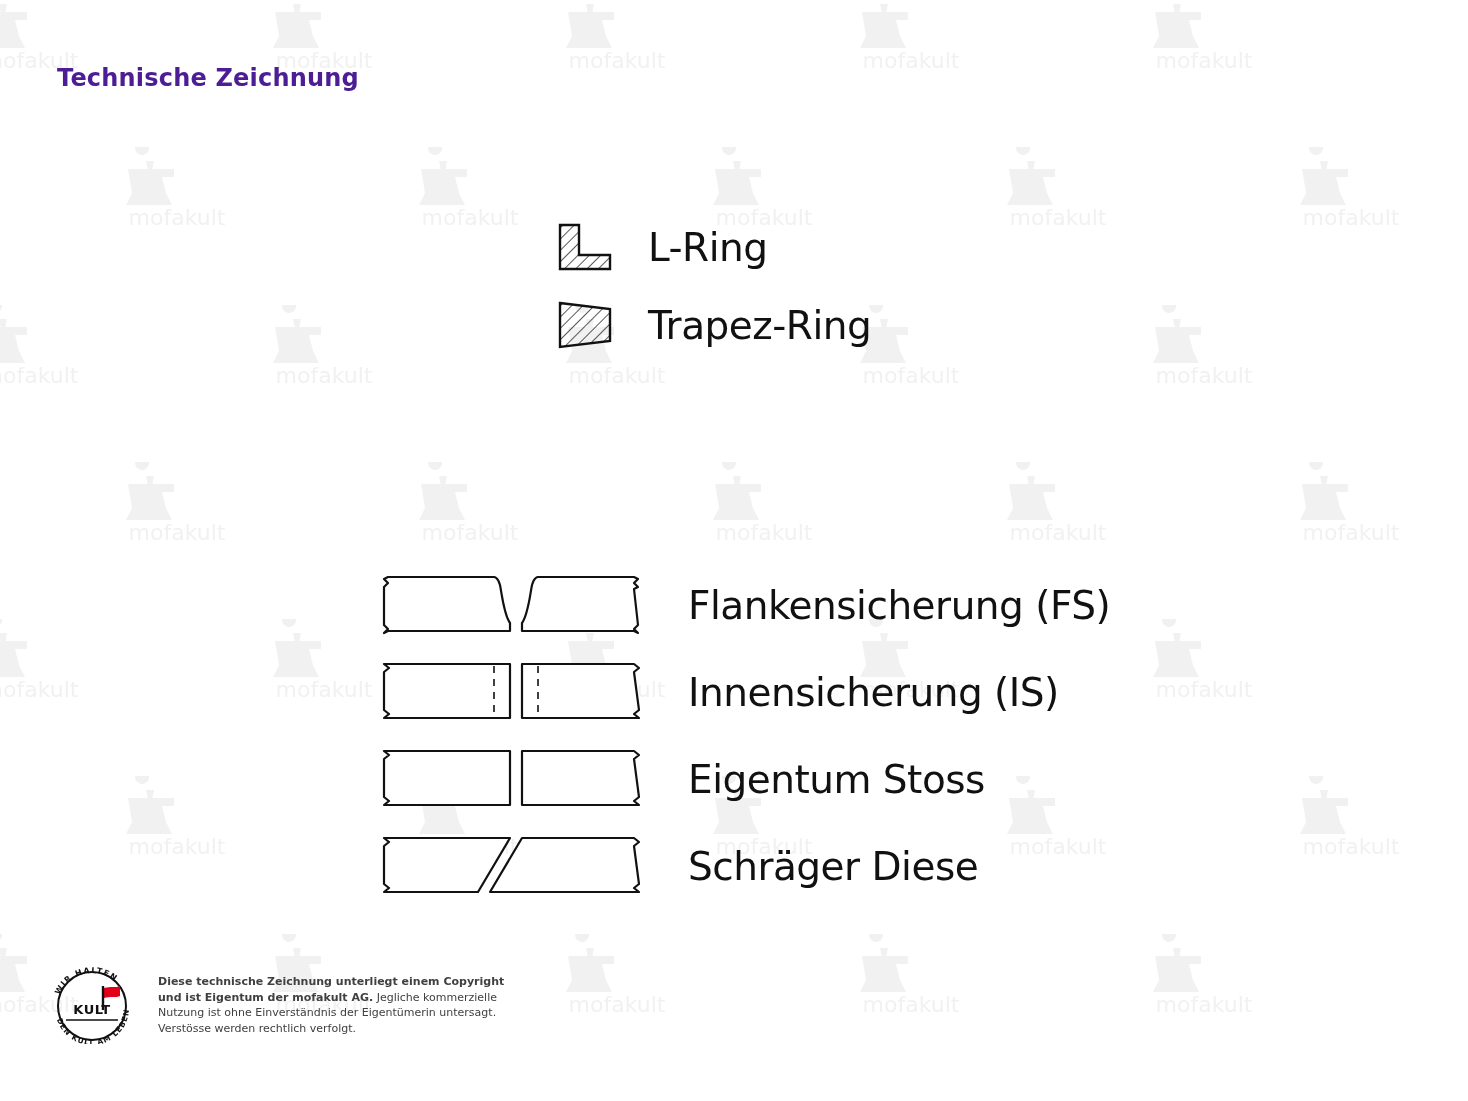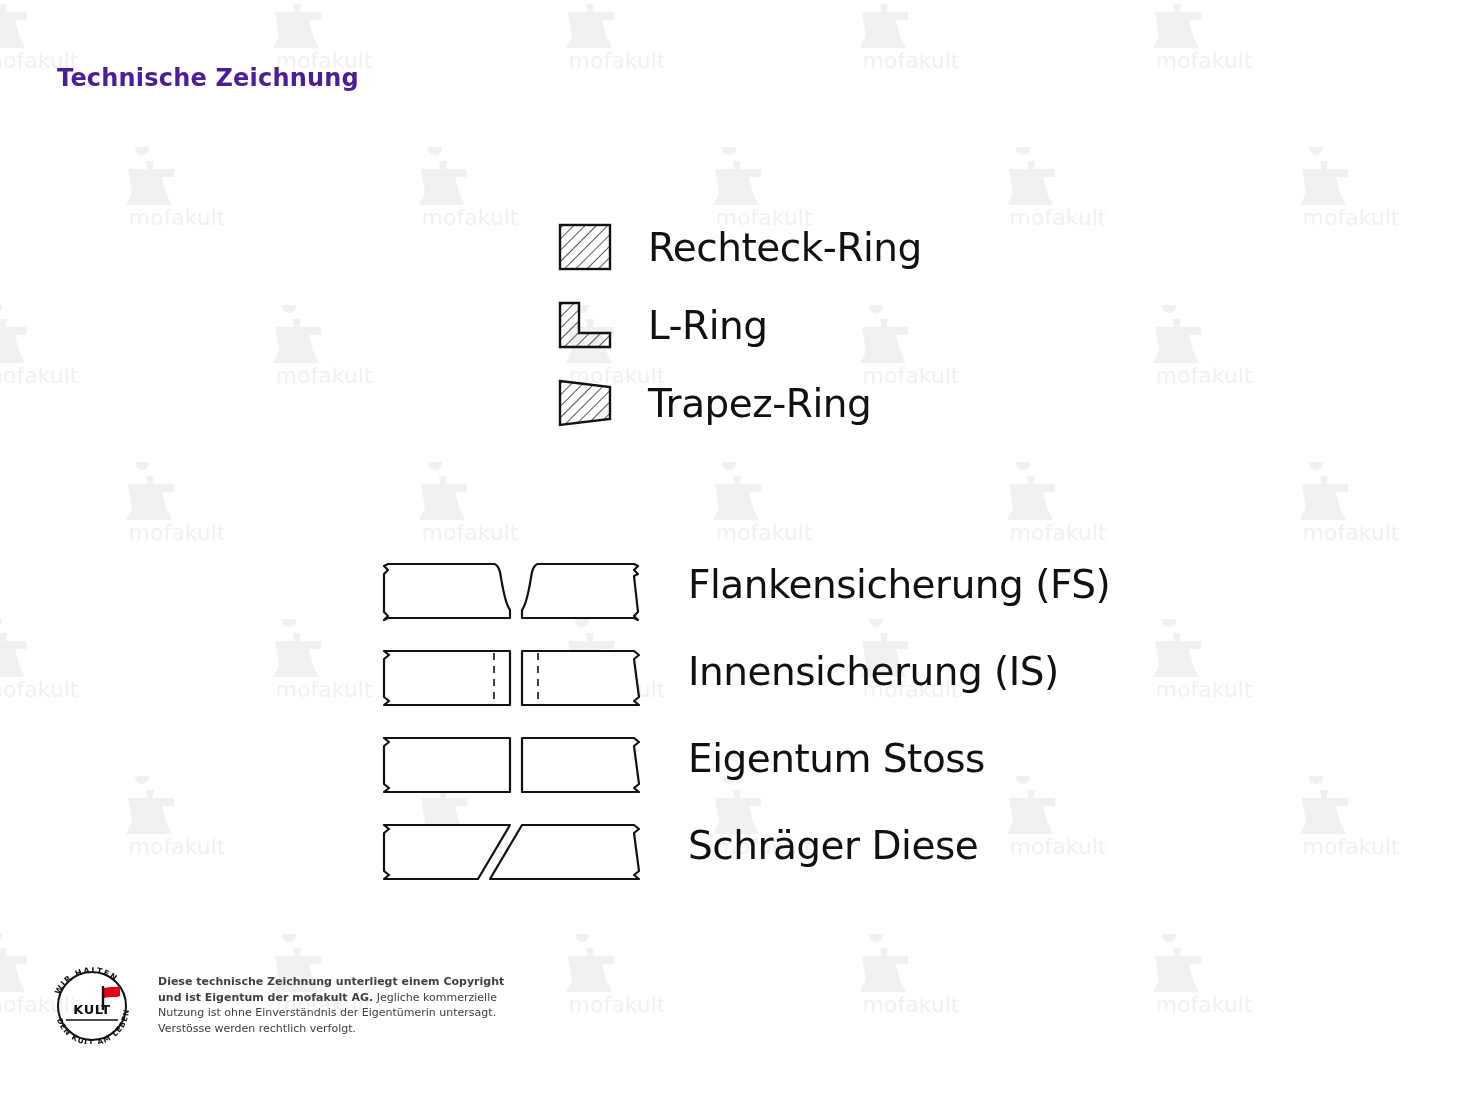--- a/index.html
+++ b/index.html
@@ -78,20 +78,21 @@
   }
 
   
   .legend-group-joints {
     position: absolute;
     left: 374px;
     top: 562px;
   }
   .joint-row {
     display: flex;
+    align-items: center;
     height: 87px;
     padding-left: 8px;
   }
   .joint-row .glyph {
     width: 262px;
     height: 62px;
     flex: 0 0 262px;
     display: flex;
     align-items: center;
   }
@@ -520,33 +521,20 @@
       </svg>
     </div>
   </div>
 
 <div class="content">
 
   <div class="page-title">Technische Zeichnung</div>
 
   <div class="legend-group-rings">
 
-    <div class="legend-row">
-      <span class="glyph">
-        <svg width="56" height="56" viewBox="0 0 56 56">
-          <defs>
-            <pattern id="hatch1" width="8" height="8" patternUnits="userSpaceOnUse" patternTransform="rotate(45)">
-              <line x1="0" y1="0" x2="0" y2="8" stroke="#111111" stroke-width="1.4"></line>
-            </pattern>
-          </defs>
-          <rect x="3" y="6" width="50" height="44" fill="url(#hatch1)" stroke="#111111" stroke-width="2.4"></rect>
-        </svg>
-      </span>
-      <span class="label">Rechteck-Ring</span>
-    </div>
 
     <div class="legend-row">
       <span class="glyph">
         <svg width="56" height="56" viewBox="0 0 56 56">
           <defs>
             <pattern id="hatch3" width="8" height="8" patternUnits="userSpaceOnUse" patternTransform="rotate(45)">
               <line x1="0" y1="0" x2="0" y2="8" stroke="#111111" stroke-width="1.4"></line>
             </pattern>
           </defs>
           <polygon points="3,6 22,6 22,36 53,36 53,50 3,50" fill="url(#hatch3)" stroke="#111111" stroke-width="2.4"></polygon>

